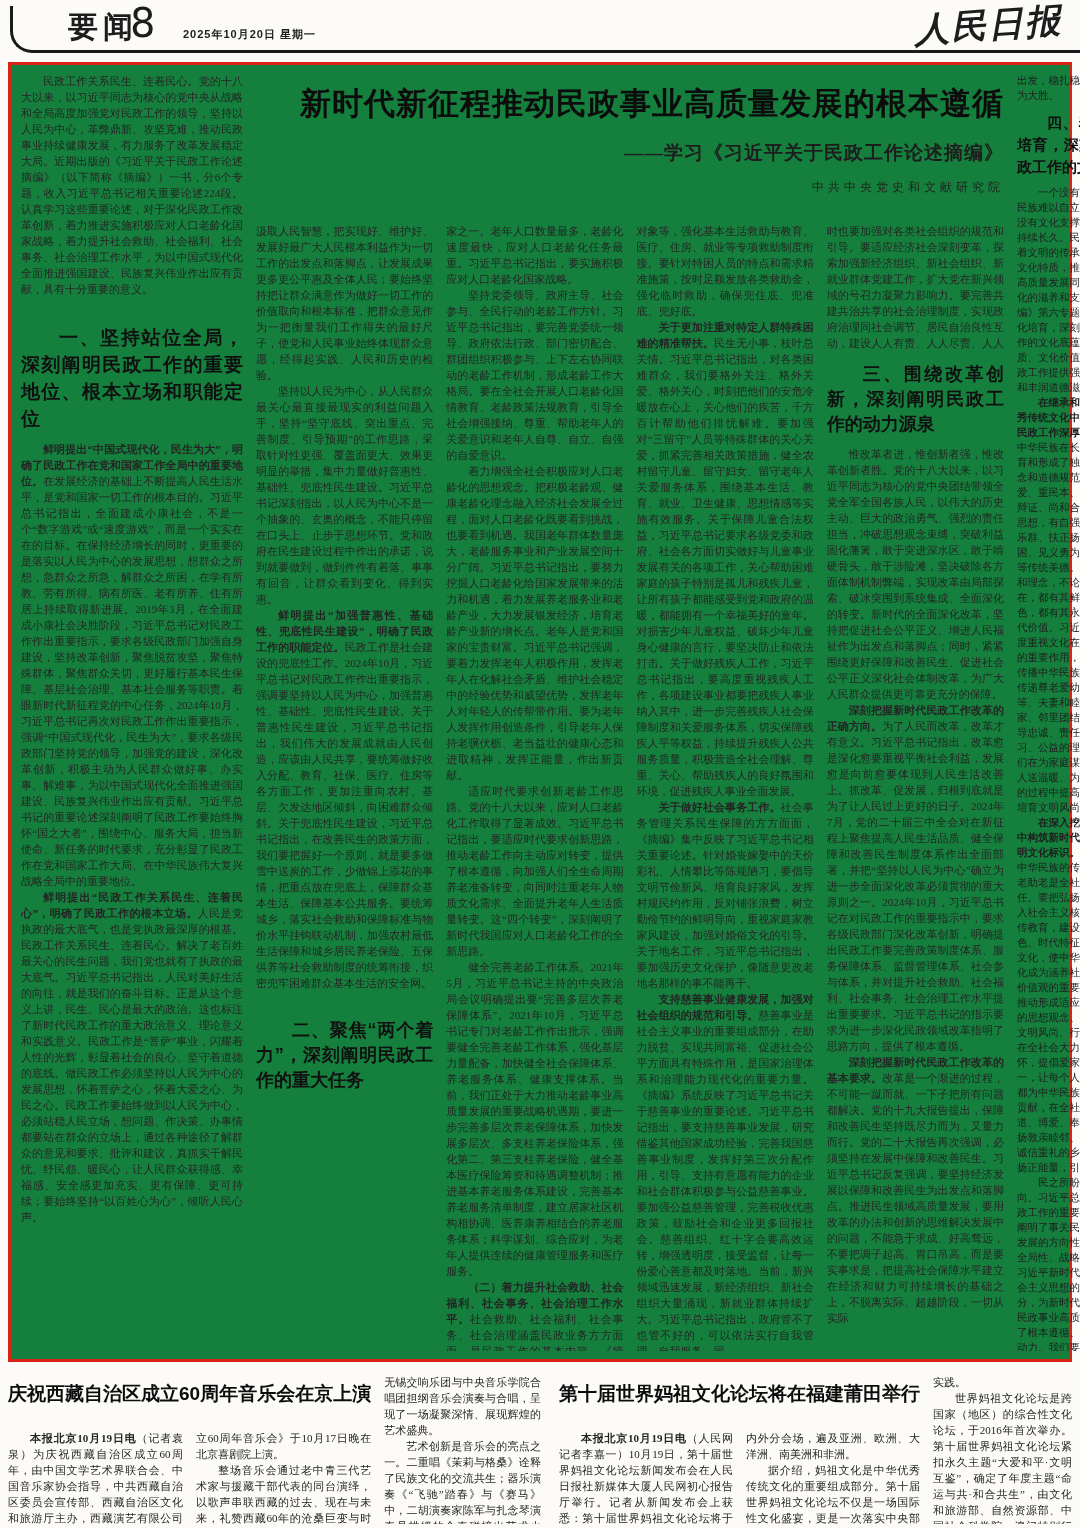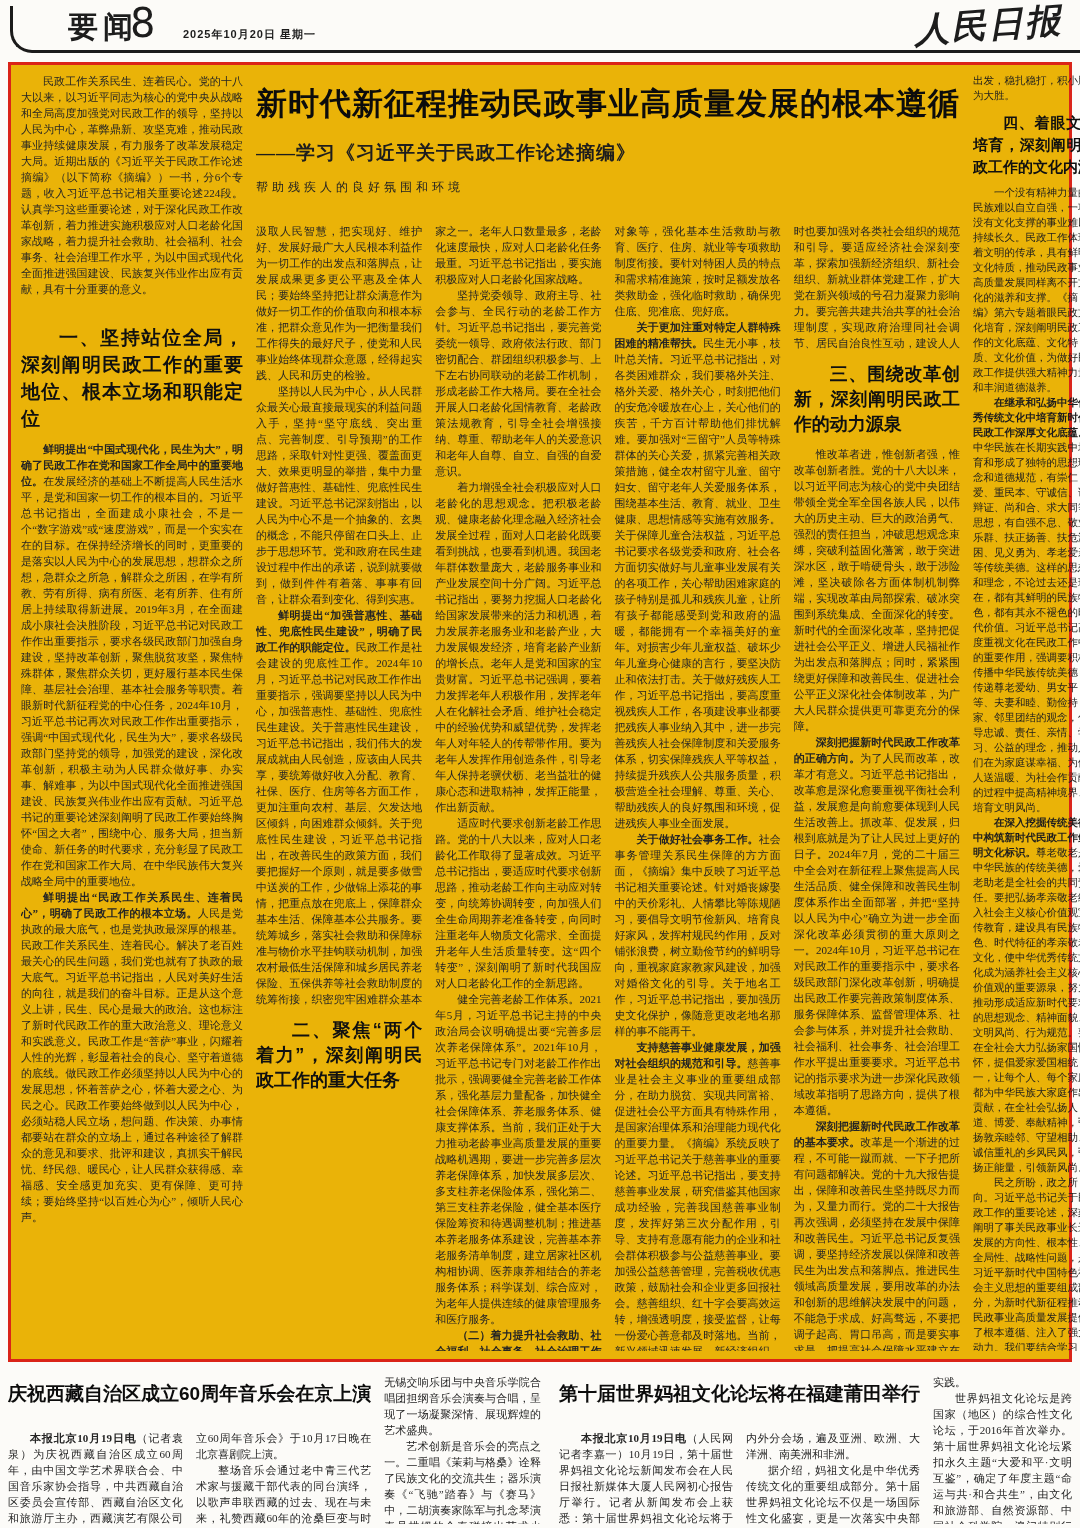--- a/index.html
+++ b/index.html
@@ -17,27 +17,27 @@
     letter-spacing:5px;font-family:"Liberation Sans","DejaVu Sans",sans-serif;margin-left:44px;}
   .page-num{position:absolute;left:130px;top:0px;font-size:40px;font-weight:400;
     font-family:"DejaVu Sans",sans-serif;}
   .date{position:absolute;left:183px;top:27px;font-size:11px;font-weight:700;
     letter-spacing:1px;font-family:"Liberation Sans",sans-serif;}
   .masthead{position:absolute;right:18px;top:2px;font-size:35px;font-weight:900;
     font-style:italic;letter-spacing:2px;transform:rotate(-4deg);
     font-family:"Liberation Serif",serif;}
   
   .main-box{position:absolute;left:8px;right:8px;top:62px;height:1300px;
-    border:3.5px solid #da2418;background:#eab308;box-sizing:border-box;
+    border:3.5px solid #da2418;background:#15803d;box-sizing:border-box;
     padding:8px 10px;display:flex;gap:13px;}
   .col{display:flex;flex-direction:column;overflow:hidden;height:100%;}
   .col-1{flex:0 0 222px;}
   .center{flex:1;display:flex;flex-direction:column;}
   .col-6{flex:0 0 124px;font-size:10.5px;line-height:15px;}
-  .headline-block{flex:0 0 140px;text-align:left;padding-top:10px;overflow:hidden;}
+  .headline-block{flex:0 0 140px;text-align:right;padding-top:10px;overflow:hidden;margin-left:44px;}
   .main-headline{font-size:31px;font-weight:900;letter-spacing:1px;white-space:nowrap;
     color:#0c0c0c;font-family:"Liberation Sans","DejaVu Sans",sans-serif;}
   .sub-headline{font-size:19px;font-weight:700;margin-top:15px;letter-spacing:1px;}
   .byline{font-size:12px;margin-top:13px;letter-spacing:4px;color:#222;}
   .center-cols{flex:1;display:flex;gap:13px;overflow:hidden;}
   .ccol{flex:1;}
   .bodytext{font-size:11px;line-height:16px;text-align:justify;color:#242424;}
   .pre{flex:none;overflow:hidden;}
   .rest{flex:1;overflow:hidden;}
   .h240{height:240px;} .h784{height:784px;} .h128{height:128px;} .h30{height:30px;}
@@ -84,37 +84,37 @@
     <div class="rest">
         <p class="para"><span class="lead">鲜明提出“中国式现代化，民生为大”，明确了民政工作在党和国家工作全局中的重要地位。</span>在发展经济的基础上不断提高人民生活水平，是党和国家一切工作的根本目的。习近平总书记指出，全面建成小康社会，不是一个“数字游戏”或“速度游戏”，而是一个实实在在的目标。在保持经济增长的同时，更重要的是落实以人民为中心的发展思想，想群众之所想，急群众之所急，解群众之所困，在学有所教、劳有所得、病有所医、老有所养、住有所居上持续取得新进展。2019年3月，在全面建成小康社会决胜阶段，习近平总书记对民政工作作出重要指示，要求各级民政部门加强自身建设，坚持改革创新，聚焦脱贫攻坚，聚焦特殊群体，聚焦群众关切，更好履行基本民生保障、基层社会治理、基本社会服务等职责。着眼新时代新征程党的中心任务，2024年10月，习近平总书记再次对民政工作作出重要指示，强调“中国式现代化，民生为大”，要求各级民政部门坚持党的领导，加强党的建设，深化改革创新，积极主动为人民群众做好事、办实事、解难事，为以中国式现代化全面推进强国建设、民族复兴伟业作出应有贡献。习近平总书记的重要论述深刻阐明了民政工作要始终胸怀“国之大者”，围绕中心、服务大局，担当新使命、新任务的时代要求，充分彰显了民政工作在党和国家工作大局、在中华民族伟大复兴战略全局中的重要地位。</p>
         <p class="para"><span class="lead">鲜明提出“民政工作关系民生、连着民心”，明确了民政工作的根本立场。</span>人民是党执政的最大底气，也是党执政最深厚的根基。民政工作关系民生、连着民心。解决了老百姓最关心的民生问题，我们党也就有了执政的最大底气。习近平总书记指出，人民对美好生活的向往，就是我们的奋斗目标。正是从这个意义上讲，民生、民心是最大的政治。这也标注了新时代民政工作的重大政治意义、理论意义和实践意义。民政工作是“菩萨”事业，闪耀着人性的光辉，彰显着社会的良心、坚守着道德的底线。做民政工作必须坚持以人民为中心的发展思想，怀着菩萨之心，怀着大爱之心、为民之心。民政工作要始终做到以人民为中心，必须站稳人民立场，想问题、作决策、办事情都要站在群众的立场上，通过各种途径了解群众的意见和要求、批评和建议，真抓实干解民忧、纾民怨、暖民心，让人民群众获得感、幸福感、安全感更加充实、更有保障、更可持续；要始终坚持“以百姓心为心”，倾听人民心声。</p>
       </div>
   </div>
 
   <div class="center">
     <div class="headline-block">
       <div class="main-headline">新时代新征程推动民政事业高质量发展的根本遵循</div>
       <div class="sub-headline">——学习《习近平关于民政工作论述摘编》</div>
-      <div class="byline">帮助残疾人的良好氛围和环境</div>
+      <div class="byline">中共中央党史和文献研究院</div>
     </div>
     <div class="center-cols">
       <div class="ccol col bodytext">
         <div class="pre h784">
             <p class="para ni">汲取人民智慧，把实现好、维护好、发展好最广大人民根本利益作为一切工作的出发点和落脚点，让发展成果更多更公平惠及全体人民；要始终坚持把让群众满意作为做好一切工作的价值取向和根本标准，把群众意见作为一把衡量我们工作得失的最好尺子，使党和人民事业始终体现群众意愿，经得起实践、人民和历史的检验。</p>
             <p class="para">坚持以人民为中心，从人民群众最关心最直接最现实的利益问题入手，坚持“坚守底线、突出重点、完善制度、引导预期”的工作思路，采取针对性更强、覆盖面更大、效果更明显的举措，集中力量做好普惠性、基础性、兜底性民生建设。习近平总书记深刻指出，以人民为中心不是一个抽象的、玄奥的概念，不能只停留在口头上、止步于思想环节。党和政府在民生建设过程中作出的承诺，说到就要做到，做到件件有着落、事事有回音，让群众看到变化、得到实惠。</p>
             <p class="para"><span class="lead">鲜明提出“加强普惠性、基础性、兜底性民生建设”，明确了民政工作的职能定位。</span>民政工作是社会建设的兜底性工作。2024年10月，习近平总书记对民政工作作出重要指示，强调要坚持以人民为中心，加强普惠性、基础性、兜底性民生建设。关于普惠性民生建设，习近平总书记指出，我们伟大的发展成就由人民创造，应该由人民共享，要统筹做好收入分配、教育、社保、医疗、住房等各方面工作，更加注重向农村、基层、欠发达地区倾斜，向困难群众倾斜。关于兜底性民生建设，习近平总书记指出，在改善民生的政策方面，我们要把握好一个原则，就是要多做雪中送炭的工作，少做锦上添花的事情，把重点放在兜底上，保障群众基本生活、保障基本公共服务。要统筹城乡，落实社会救助和保障标准与物价水平挂钩联动机制，加强农村最低生活保障和城乡居民养老保险、五保供养等社会救助制度的统筹衔接，织密兜牢困难群众基本生活的安全网。</p>
           </div>
         <div class="sec-h">二、聚焦“两个着力”，深刻阐明民政工作的重大任务</div>
       </div>
       <div class="ccol col bodytext">
         <div class="rest">
             <p class="para ni">家之一。老年人口数量最多，老龄化速度最快，应对人口老龄化任务最重。习近平总书记指出，要实施积极应对人口老龄化国家战略。</p>
             <p class="para">坚持党委领导、政府主导、社会参与、全民行动的老龄工作方针。习近平总书记指出，要完善党委统一领导、政府依法行政、部门密切配合、群团组织积极参与、上下左右协同联动的老龄工作机制，形成老龄工作大格局。要在全社会开展人口老龄化国情教育、老龄政策法规教育，引导全社会增强接纳、尊重、帮助老年人的关爱意识和老年人自尊、自立、自强的自爱意识。</p>
             <p class="para">着力增强全社会积极应对人口老龄化的思想观念。把积极老龄观、健康老龄化理念融入经济社会发展全过程，面对人口老龄化既要看到挑战，也要看到机遇。我国老年群体数量庞大，老龄服务事业和产业发展空间十分广阔。习近平总书记指出，要努力挖掘人口老龄化给国家发展带来的活力和机遇，着力发展养老服务业和老龄产业，大力发展银发经济，培育老龄产业新的增长点。老年人是党和国家的宝贵财富。习近平总书记强调，要着力发挥老年人积极作用，发挥老年人在化解社会矛盾、维护社会稳定中的经验优势和威望优势，发挥老年人对年轻人的传帮带作用。要为老年人发挥作用创造条件，引导老年人保持老骥伏枥、老当益壮的健康心态和进取精神，发挥正能量，作出新贡献。</p>
-            <p class="para">适应时代要求创新老龄工作思路。党的十八大以来，应对人口老龄化工作取得了显著成效。习近平总书记指出，要适应时代要求创新思路，推动老龄工作向主动应对转变，向统筹协调转变，向加强人们全生命周期养老准备转变，向同时注重老年人物质文化需求、全面提升老年人生活质量转变。这“四个转变”，深刻阐明了新时代我国应对人口老龄化工作的全新思路。</p>
+            <p class="para">适应时代要求创新老龄工作思路。党的十八大以来，应对人口老龄化工作取得了显著成效。习近平总书记指出，要适应时代要求创新思路，推动老龄工作向主动应对转变，提供了根本遵循，向加强人们全生命周期养老准备转变，向同时注重老年人物质文化需求、全面提升老年人生活质量转变。这“四个转变”，深刻阐明了新时代我国应对人口老龄化工作的全新思路。</p>
             <p class="para">健全完善老龄工作体系。2021年5月，习近平总书记主持的中央政治局会议明确提出要“完善多层次养老保障体系”。2021年10月，习近平总书记专门对老龄工作作出批示，强调要健全完善老龄工作体系，强化基层力量配备，加快健全社会保障体系、养老服务体系、健康支撑体系。当前，我们正处于大力推动老龄事业高质量发展的重要战略机遇期，要进一步完善多层次养老保障体系，加快发展多层次、多支柱养老保险体系，强化第二、第三支柱养老保险，健全基本医疗保险筹资和待遇调整机制；推进基本养老服务体系建设，完善基本养老服务清单制度，建立居家社区机构相协调、医养康养相结合的养老服务体系；科学谋划、综合应对，为老年人提供连续的健康管理服务和医疗服务。</p>
             <p class="para"><span class="lead">（二）着力提升社会救助、社会福利、社会事务、社会治理工作水平。</span>社会救助、社会福利、社会事务、社会治理涵盖民政业务方方面面，是民政工作的基本内容。《摘编》第四专题专设四个小标题，重点反映了习近平总书记相关重要论述。</p>
           </div>
       </div>
       <div class="ccol col bodytext">
         <div class="rest">
             <p class="para ni">对象等，强化基本生活救助与教育、医疗、住房、就业等专项救助制度衔接。要针对特困人员的特点和需求精准施策，按时足额发放各类救助金，强化临时救助，确保兜住底、兜准底、兜好底。</p>
             <p class="para"><span class="lead">关于更加注重对特定人群特殊困难的精准帮扶。</span>民生无小事，枝叶总关情。习近平总书记指出，对各类困难群众，我们要格外关注、格外关爱、格外关心，时刻把他们的安危冷暖放在心上，关心他们的疾苦，千方百计帮助他们排忧解难。要加强对“三留守”人员等特殊群体的关心关爱，抓紧完善相关政策措施，健全农村留守儿童、留守妇女、留守老年人关爱服务体系，围绕基本生活、教育、就业、卫生健康、思想情感等实施有效服务。关于保障儿童合法权益，习近平总书记要求各级党委和政府、社会各方面切实做好与儿童事业发展有关的各项工作，关心帮助困难家庭的孩子特别是孤儿和残疾儿童，让所有孩子都能感受到党和政府的温暖，都能拥有一个幸福美好的童年。对损害少年儿童权益、破坏少年儿童身心健康的言行，要坚决防止和依法打击。关于做好残疾人工作，习近平总书记指出，要高度重视残疾人工作，各项建设事业都要把残疾人事业纳入其中，进一步完善残疾人社会保障制度和关爱服务体系，切实保障残疾人平等权益，持续提升残疾人公共服务质量，积极营造全社会理解、尊重、关心、帮助残疾人的良好氛围和环境，促进残疾人事业全面发展。</p>
             <p class="para"><span class="lead">关于做好社会事务工作。</span>社会事务管理关系民生保障的方方面面，《摘编》集中反映了习近平总书记相关重要论述。针对婚丧嫁娶中的天价彩礼、人情攀比等陈规陋习，要倡导文明节俭新风、培育良好家风，发挥村规民约作用，反对铺张浪费，树立勤俭节约的鲜明导向，重视家庭家教家风建设，加强对婚俗文化的引导。关于地名工作，习近平总书记指出，要加强历史文化保护，像随意更改老地名那样的事不能再干。</p>
             <p class="para"><span class="lead">支持慈善事业健康发展，加强对社会组织的规范和引导。</span>慈善事业是社会主义事业的重要组成部分，在助力脱贫、实现共同富裕、促进社会公平方面具有特殊作用，是国家治理体系和治理能力现代化的重要力量。《摘编》系统反映了习近平总书记关于慈善事业的重要论述。习近平总书记指出，要支持慈善事业发展，研究借鉴其他国家成功经验，完善我国慈善事业制度，发挥好第三次分配作用，引导、支持有意愿有能力的企业和社会群体积极参与公益慈善事业。要加强公益慈善管理，完善税收优惠政策，鼓励社会和企业更多回报社会。慈善组织、红十字会要高效运转，增强透明度，接受监督，让每一份爱心善意都及时落地。当前，新兴领域迅速发展，新经济组织、新社会组织大量涌现，新就业群体持续扩大。习近平总书记指出，政府管不了也管不好的，可以依法实行自我管理、自我服务，同</p>

